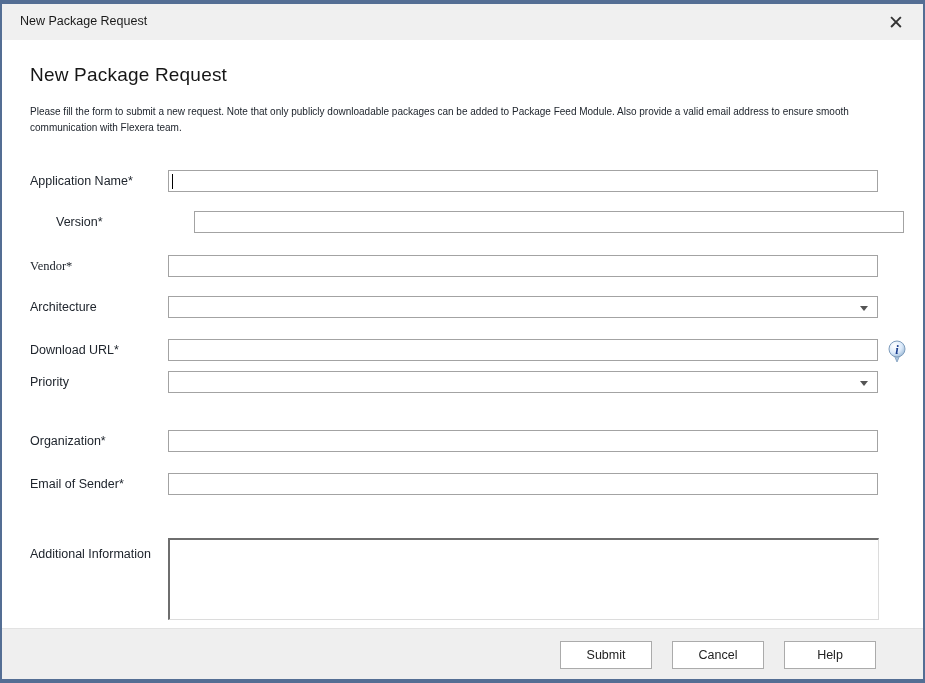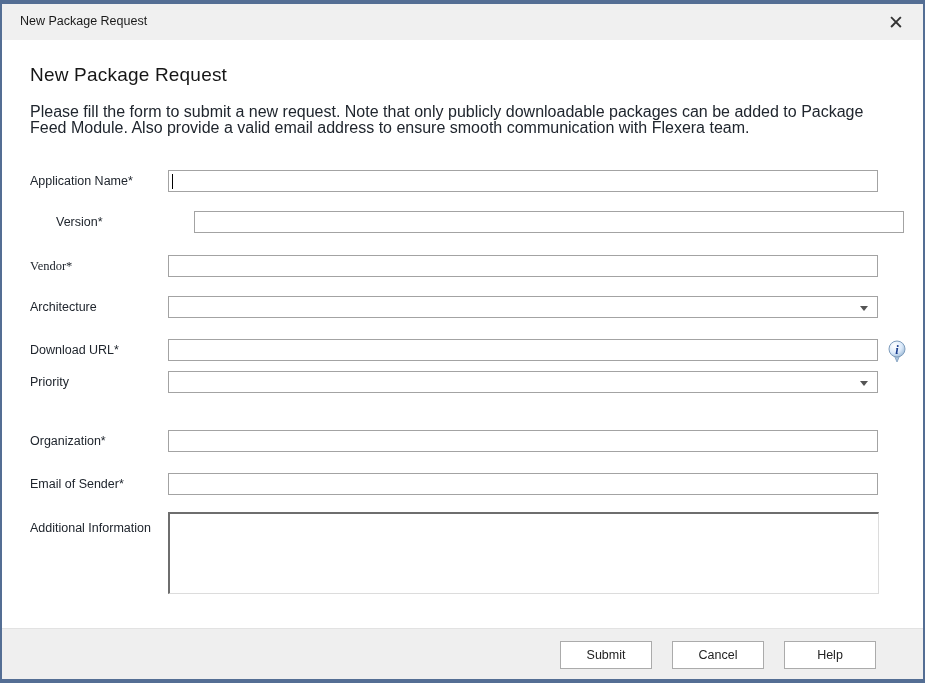--- a/index.html
+++ b/index.html
@@ -35,21 +35,21 @@
   }
   
   .body { position: absolute; left: 0; top: 36px; right: 0; bottom: 51px; background: #ffffff; }
   .page-title {
     position: absolute; left: 28px; top: 24px;
     font-size: 19px; font-weight: 400; color: #161616;
     letter-spacing: 0.2px;
   }
   .page-desc {
     position: absolute; left: 28px; top: 64px; width: 866px;
-    font-size: 16px; line-height: 16px; color: #20262e;
+    font-size: 10px; line-height: 16px; color: #20262e;
   }
   
   .row { position: absolute; left: 0; width: 100%; height: 22px; }
   .row .lbl {
     position: absolute; left: 28px; top: 4px;
     font-size: 12.5px; color: #20262e; white-space: nowrap;
   }
   .field {
     position: absolute; left: 166px; top: 0;
     width: 710px; height: 22px;
@@ -82,21 +82,21 @@
   }
   
   .row-0 { top: 130px; padding-left: 37px; }
   .row-1 { top: 171px; margin-left: 26px; }
   .row-2 { top: 215px; font-family: Liberation Serif, serif; }
   .row-3 { top: 256px; }
   .row-4 { top: 299px; }
   .row-5 { top: 331px; }
   .row-6 { top: 390px; }
   .row-7 { top: 433px; border-radius: 10px; }
-  .row-8 { top: 472px; height: 86px; padding-left: 42px; }
+  .row-8 { top: 498px; height: 86px; padding-left: 42px; }
   .row-8 .lbl { top: 9px; }
   
   .footer {
     position: absolute; left: 0; right: 0; bottom: 0; height: 51px;
     background: #efefef;
     border-top: 1px solid #e2e2e2;
   }
   .btn {
     position: absolute; top: 12px;
     width: 92px; height: 28px;

